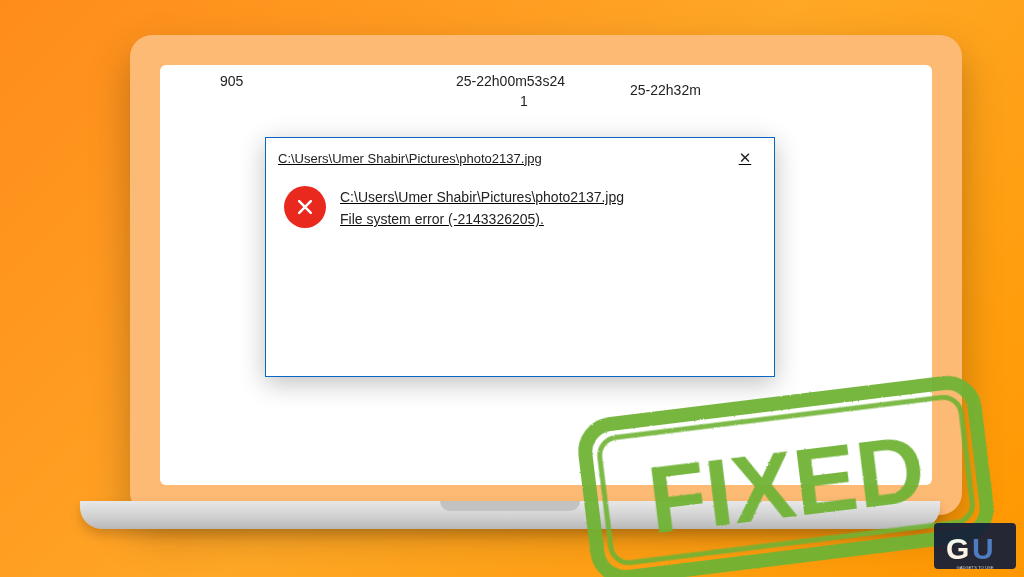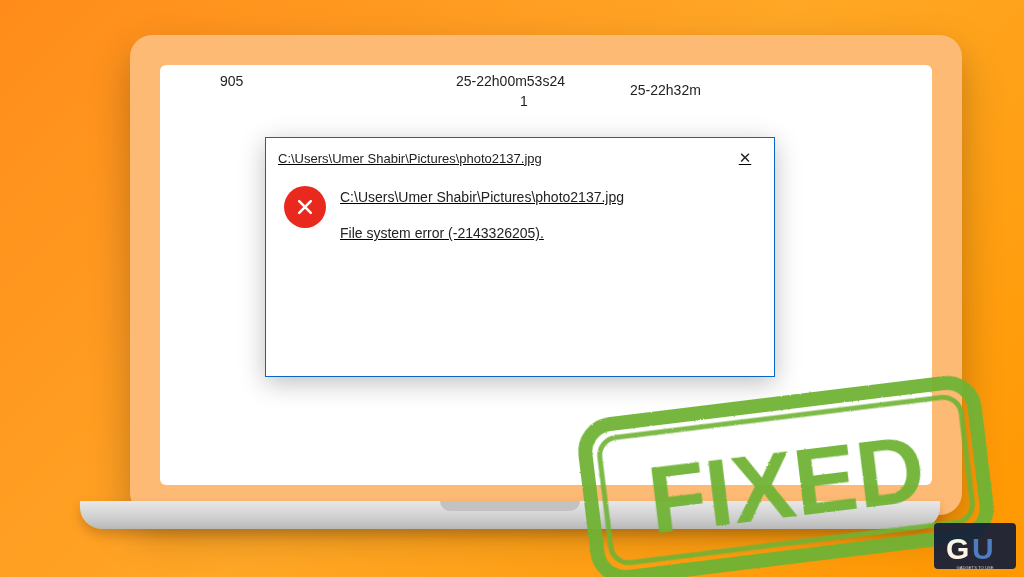--- a/index.html
+++ b/index.html
@@ -93,21 +93,21 @@
     .error-icon-wrap {
       flex-shrink: 0;
       width: 42px; height: 42px;
       border-radius: 50%;
       background: #e9281e;
       color: #fff;
       display: flex; align-items: center; justify-content: center;
     }
     .error-icon-wrap svg { width: 20px; height: 20px; }
     .dialog-text-block { font-size: 14px; color: #222; line-height: 1.6; }
-    .dialog-msg-2 { margin-top: 14px; }
+    .dialog-msg-2 { }
     .dialog-footer {
       position: absolute;
       right: 18px;
       bottom: 16px;
     }
     .ok-button {
       width: 120px; height: 30px;
       background: #e1e1e1;
       border: 2px solid #0078d4;
       font-size: 13px;

